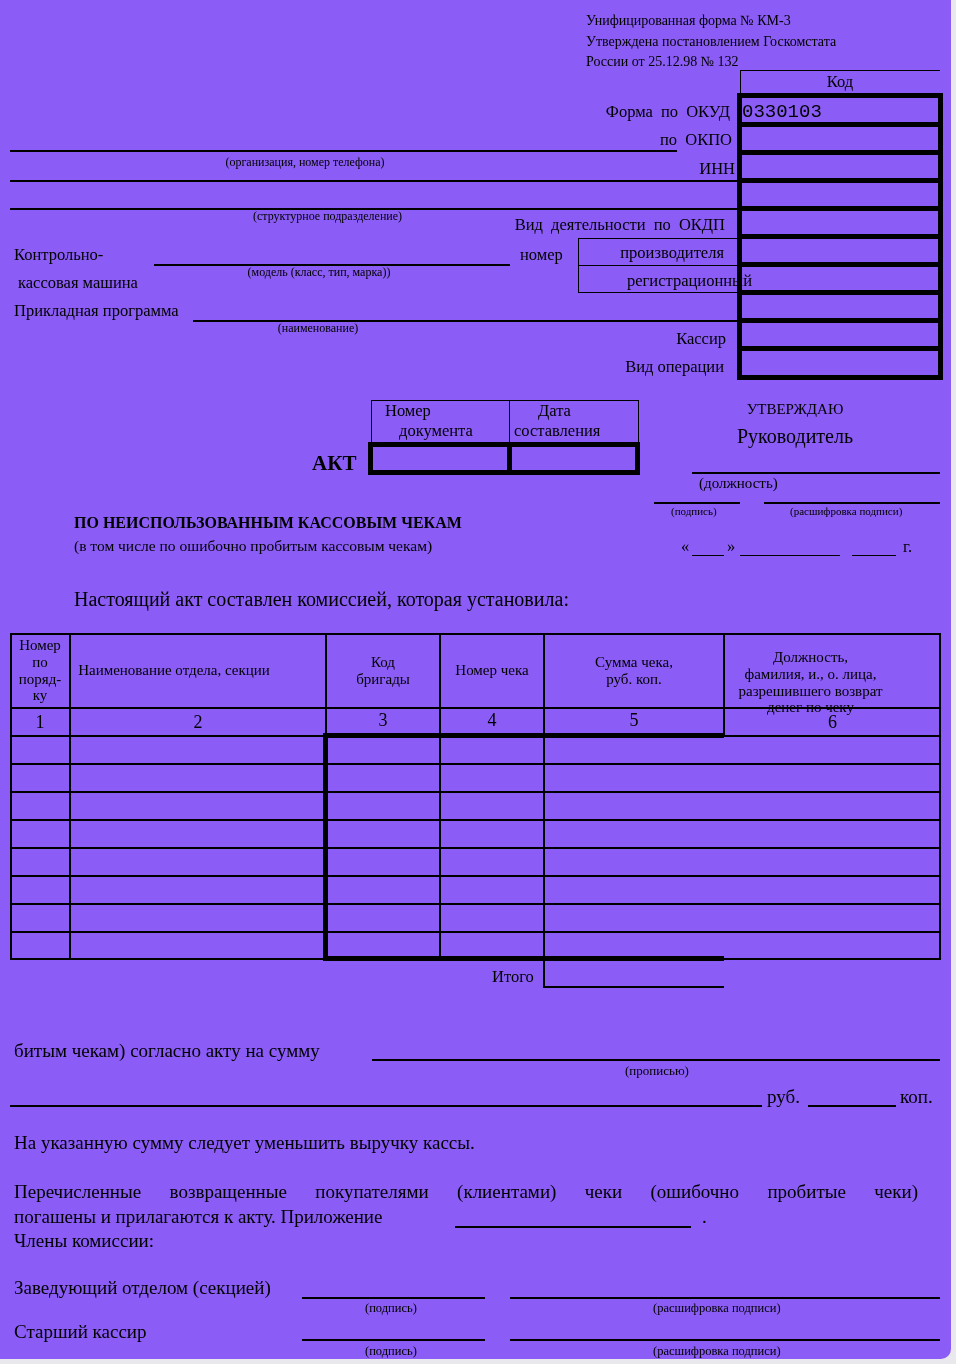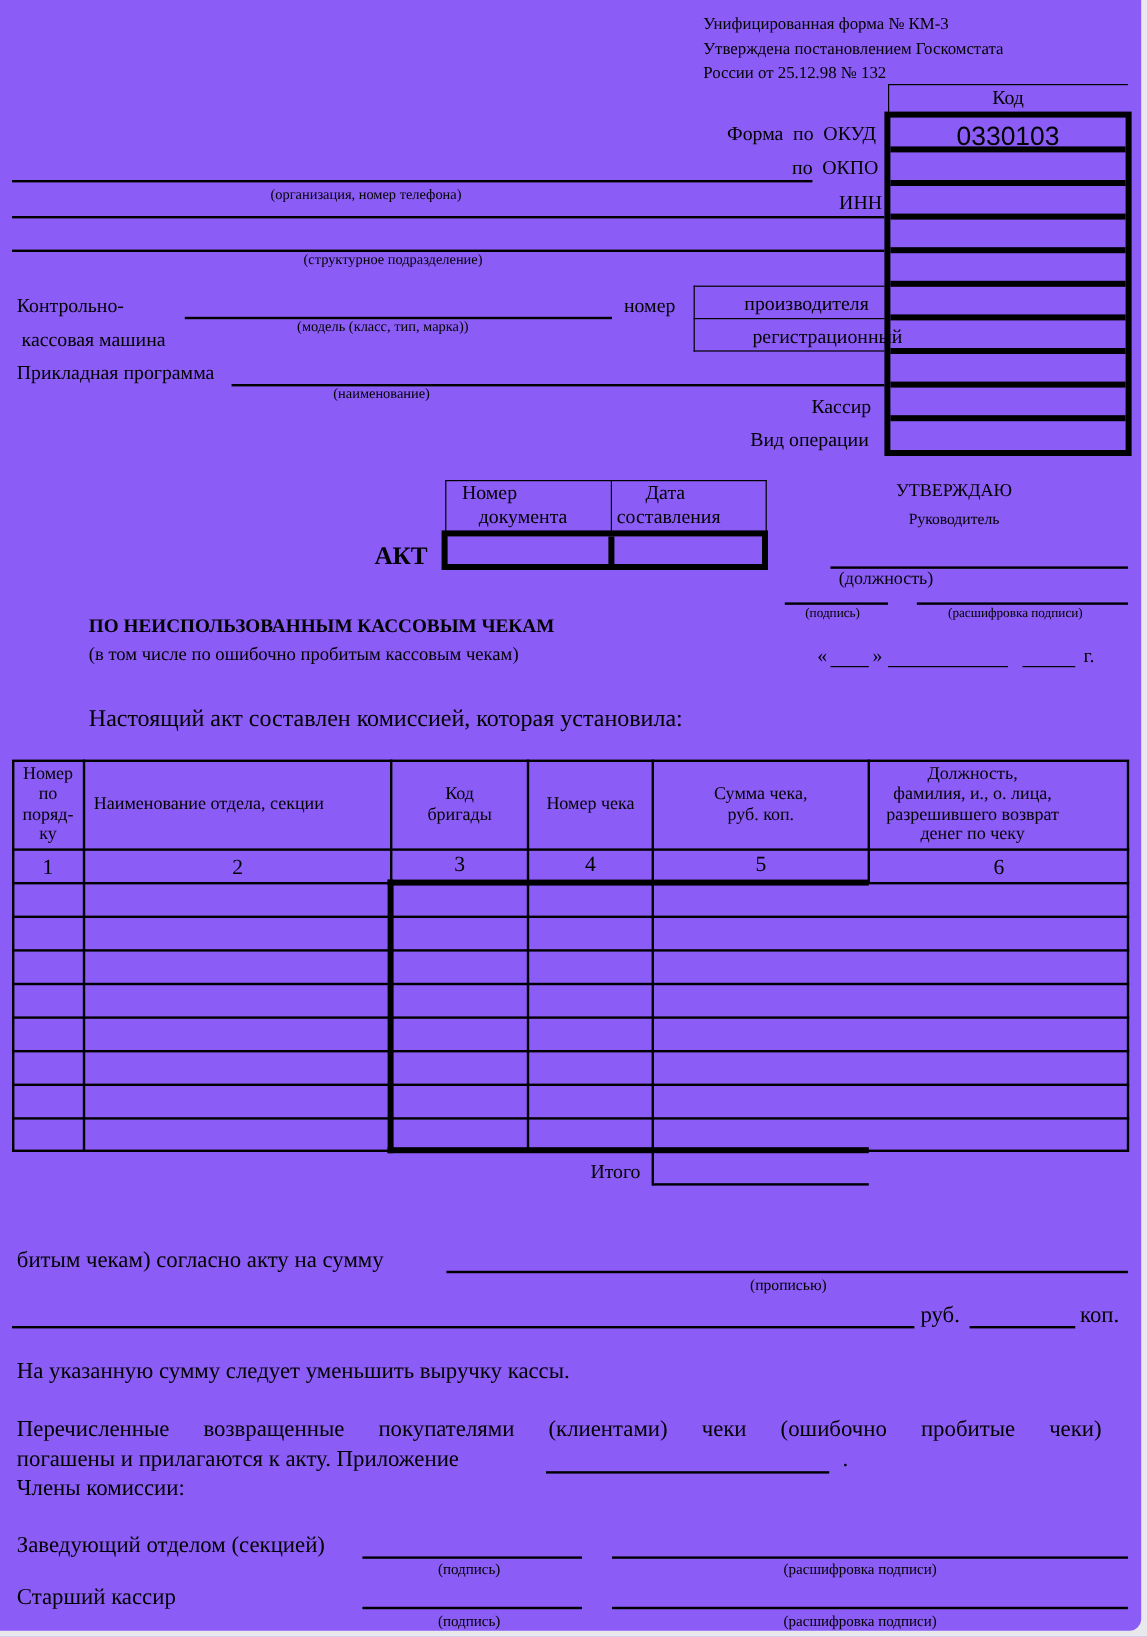--- a/index.html
+++ b/index.html
@@ -17,22 +17,22 @@
   .hline.thin { border-top-width: 1.5px; }
   .vline { position: absolute; width: 0; border-left: 2px solid #000; }
   .center { text-align: center; }
   .right { text-align: right; }
   .bold { font-weight: bold; }
 
   
   #code-box { position: absolute; left: 737px; top: 93px; width: 206px; height: 287px; box-sizing: border-box;
               border: 5px solid #000; }
   .code-cell { position: absolute; left: 0; right: 0; height: 0; border-top: 5px solid #000; }
-  .code-value { position: absolute; left: 0; right: 0; text-align: center;
-                font-family: Liberation Sans, sans-serif; font-size: 22px; }
+  .code-value { position: absolute; left: 0; right: 0; text-align: left;
+                font-family: Liberation Mono, monospace; font-size: 19px; }
 
   
   #main-table { position: absolute; left: 10px; top: 633px; width: 931px; }
   .cell { position: absolute; box-sizing: border-box; display: flex; align-items: center; justify-content: center;
           text-align: center; line-height: 1.12; font-size: 15px; }
   .thick { position: absolute; background: #000; }
 
   .sign-label { font-size: 12.5px; }
 </style>
 </head>
@@ -59,20 +59,21 @@
     <div class="code-cell" style="top:136px;"></div>
     <div class="code-cell" style="top:164px;"></div>
     <div class="code-cell" style="top:192px;"></div>
     <div class="code-cell" style="top:220px;"></div>
     <div class="code-cell" style="top:248px;"></div>
   </div>
 
   <div class="abs t16 right" style="left:560px; width:170px; top:102px; word-spacing:4px;">Форма по ОКУД</div>
   <div class="abs t16 right" style="left:560px; width:172px; top:130px; word-spacing:4px;">по ОКПО</div>
   <div class="abs t16 right" style="left:560px; width:175px; top:159px;">ИНН</div>
+  <div class="abs t16 right" style="left:440px; width:285px; top:215px; word-spacing:4px;">Вид деятельности по ОКДП</div>
 
   <div class="hline" style="left:10px; top:150px; width:667px;"></div>
   <div class="abs tiny center" style="left:10px; width:590px; top:155px;">(организация, номер телефона)</div>
   <div class="hline" style="left:10px; top:180px; width:727px;"></div>
   <div class="hline" style="left:10px; top:208px; width:727px;"></div>
   <div class="abs tiny center" style="left:10px; width:635px; top:209px;">(структурное подразделение)</div>
 
   <div class="abs t16" style="left:14px; top:245px;">Контрольно-</div>
   <div class="abs t16" style="left:18px; top:273px;">кассовая машина</div>
   <div class="hline" style="left:154px; top:264px; width:356px;"></div>
@@ -104,21 +105,21 @@
   <div class="abs" style="left:368px; top:442px; width:272px; height:33px; border:5px solid #000; box-sizing:border-box;">
     <div style="position:absolute; left:0; width:134px; top:0; bottom:0; border-right:5px solid #000;"></div>
     <div style="position:absolute; left:141px; right:0; top:0; bottom:0;"></div>
   </div>
 
   <div class="abs t20 bold" style="left:312px; top:451px;">АКТ</div>
   <div class="abs t16" style="left:74px; top:537px; font-size:15.5px;">(в том числе по ошибочно пробитым кассовым чекам)</div>
   <div class="abs bold" style="left:74px; top:514px; font-size:16px;">ПО НЕИСПОЛЬЗОВАННЫМ КАССОВЫМ ЧЕКАМ</div>
 
   <div class="abs t16 center" style="left:720px; width:150px; top:401px; font-size:15px;">УТВЕРЖДАЮ</div>
-  <div class="abs t16 center" style="left:720px; width:150px; top:425px; font-size:13px;">Руководитель</div>
+  <div class="abs t16 center" style="left:720px; width:150px; top:425px; font-size:20px;">Руководитель</div>
   <div class="hline" style="left:692px; top:472px; width:248px;"></div>
   <div class="abs" style="left:699px; top:475px; font-size:15px;">(должность)</div>
   <div class="hline" style="left:654px; top:502px; width:86px;"></div>
   <div class="hline" style="left:764px; top:502px; width:176px;"></div>
   <div class="abs" style="left:671px; top:505px; font-size:11px;">(подпись)</div>
   <div class="abs" style="left:790px; top:505px; font-size:11px;">(расшифровка подписи)</div>
   <div class="abs t16" style="left:681px; top:537px;">«</div>
   <div class="hline thin" style="left:692px; top:555px; width:32px;"></div>
   <div class="abs t16" style="left:727px; top:537px;">»</div>
   <div class="hline thin" style="left:740px; top:555px; width:100px;"></div>
@@ -150,21 +151,21 @@
     </div>
     <div class="cell" style="left:430px; top:0; width:104px; height:75px;">
       <div>Номер чека</div>
     </div>
     <div class="cell" style="left:534px; top:0; width:180px; height:75px;">
       <div>
           <div>Сумма чека,</div>
           <div>руб. коп.</div>
         </div>
     </div>
-    <div class="cell" style="left:714px; top:0; width:173px; height:75px;">
+    <div class="cell" style="left:714px; top:12px; width:173px; height:75px;">
       <div>
           <div>Должность,</div>
           <div>фамилия, и., о. лица,</div>
           <div>разрешившего возврат</div>
           <div>денег по чеку</div>
         </div>
     </div>
 
     <div class="hline" style="left:0; top:74px; width:931px;"></div>
     <div class="hline" style="left:0; top:102px; width:931px;"></div>

